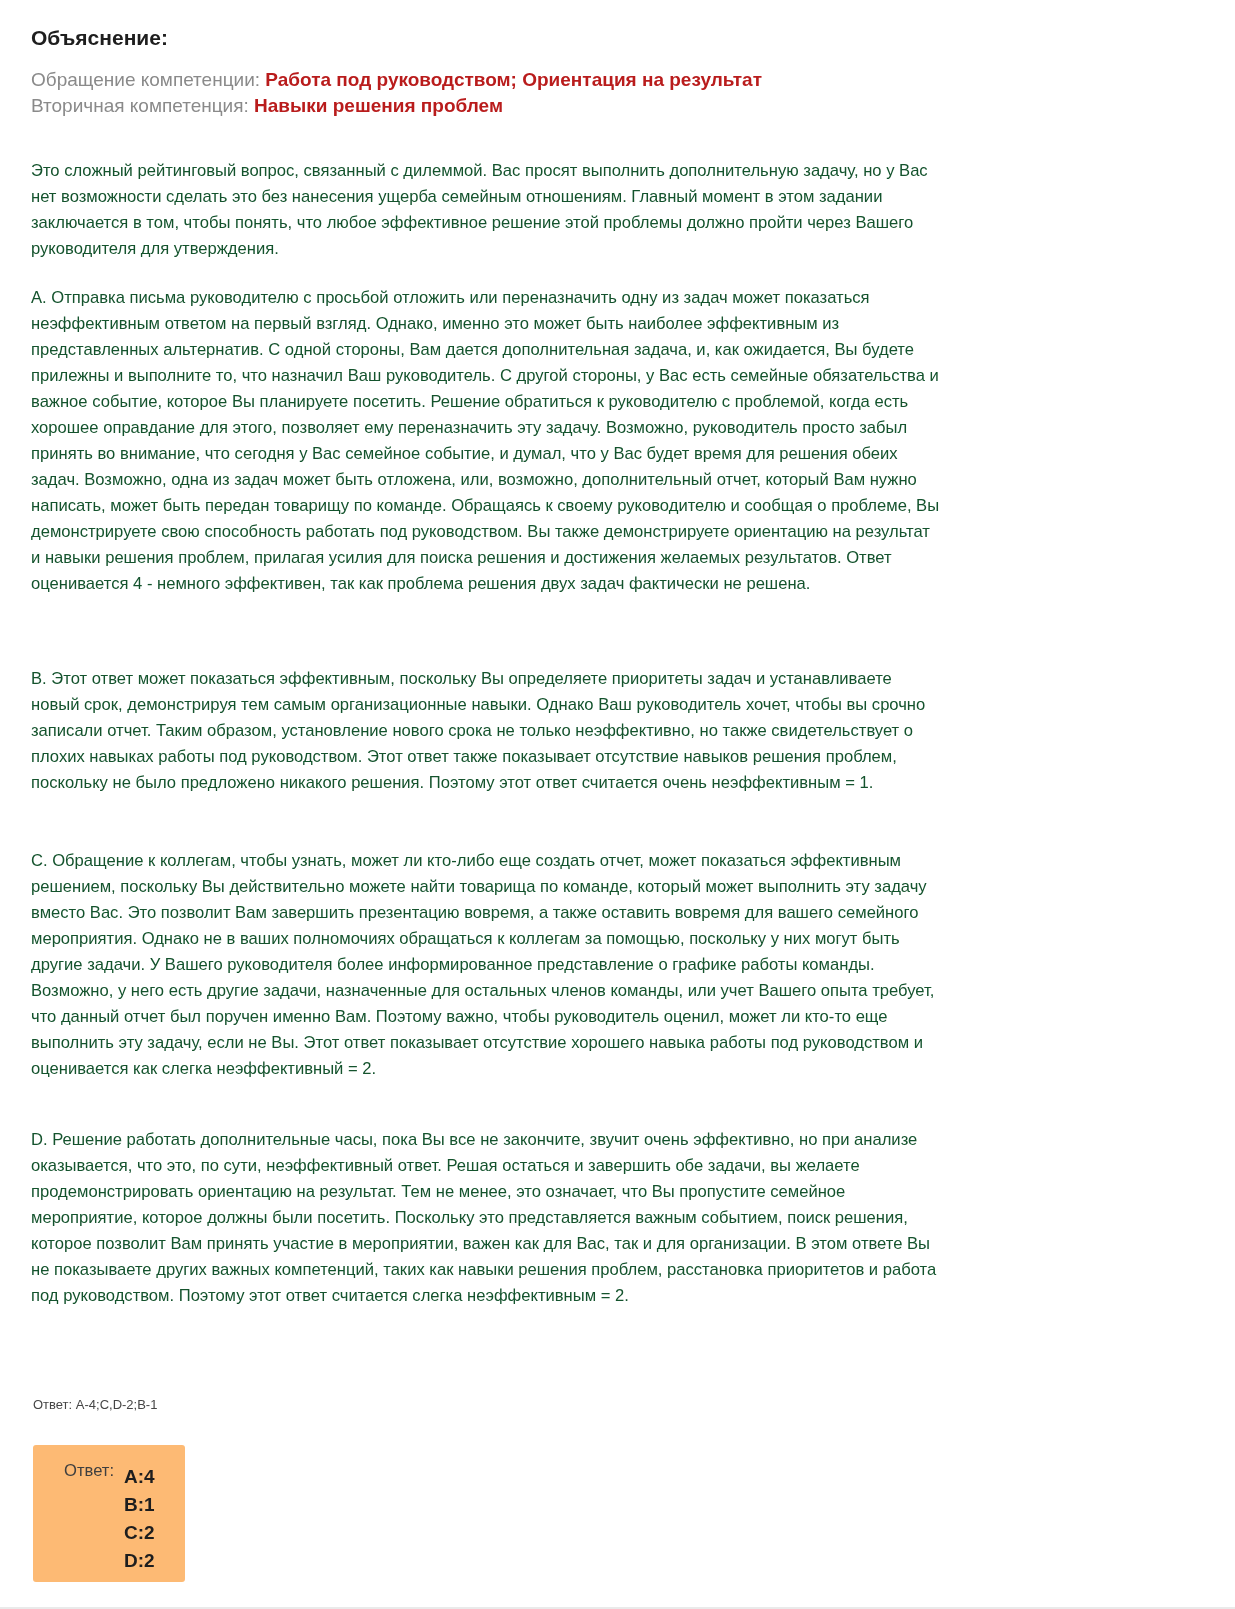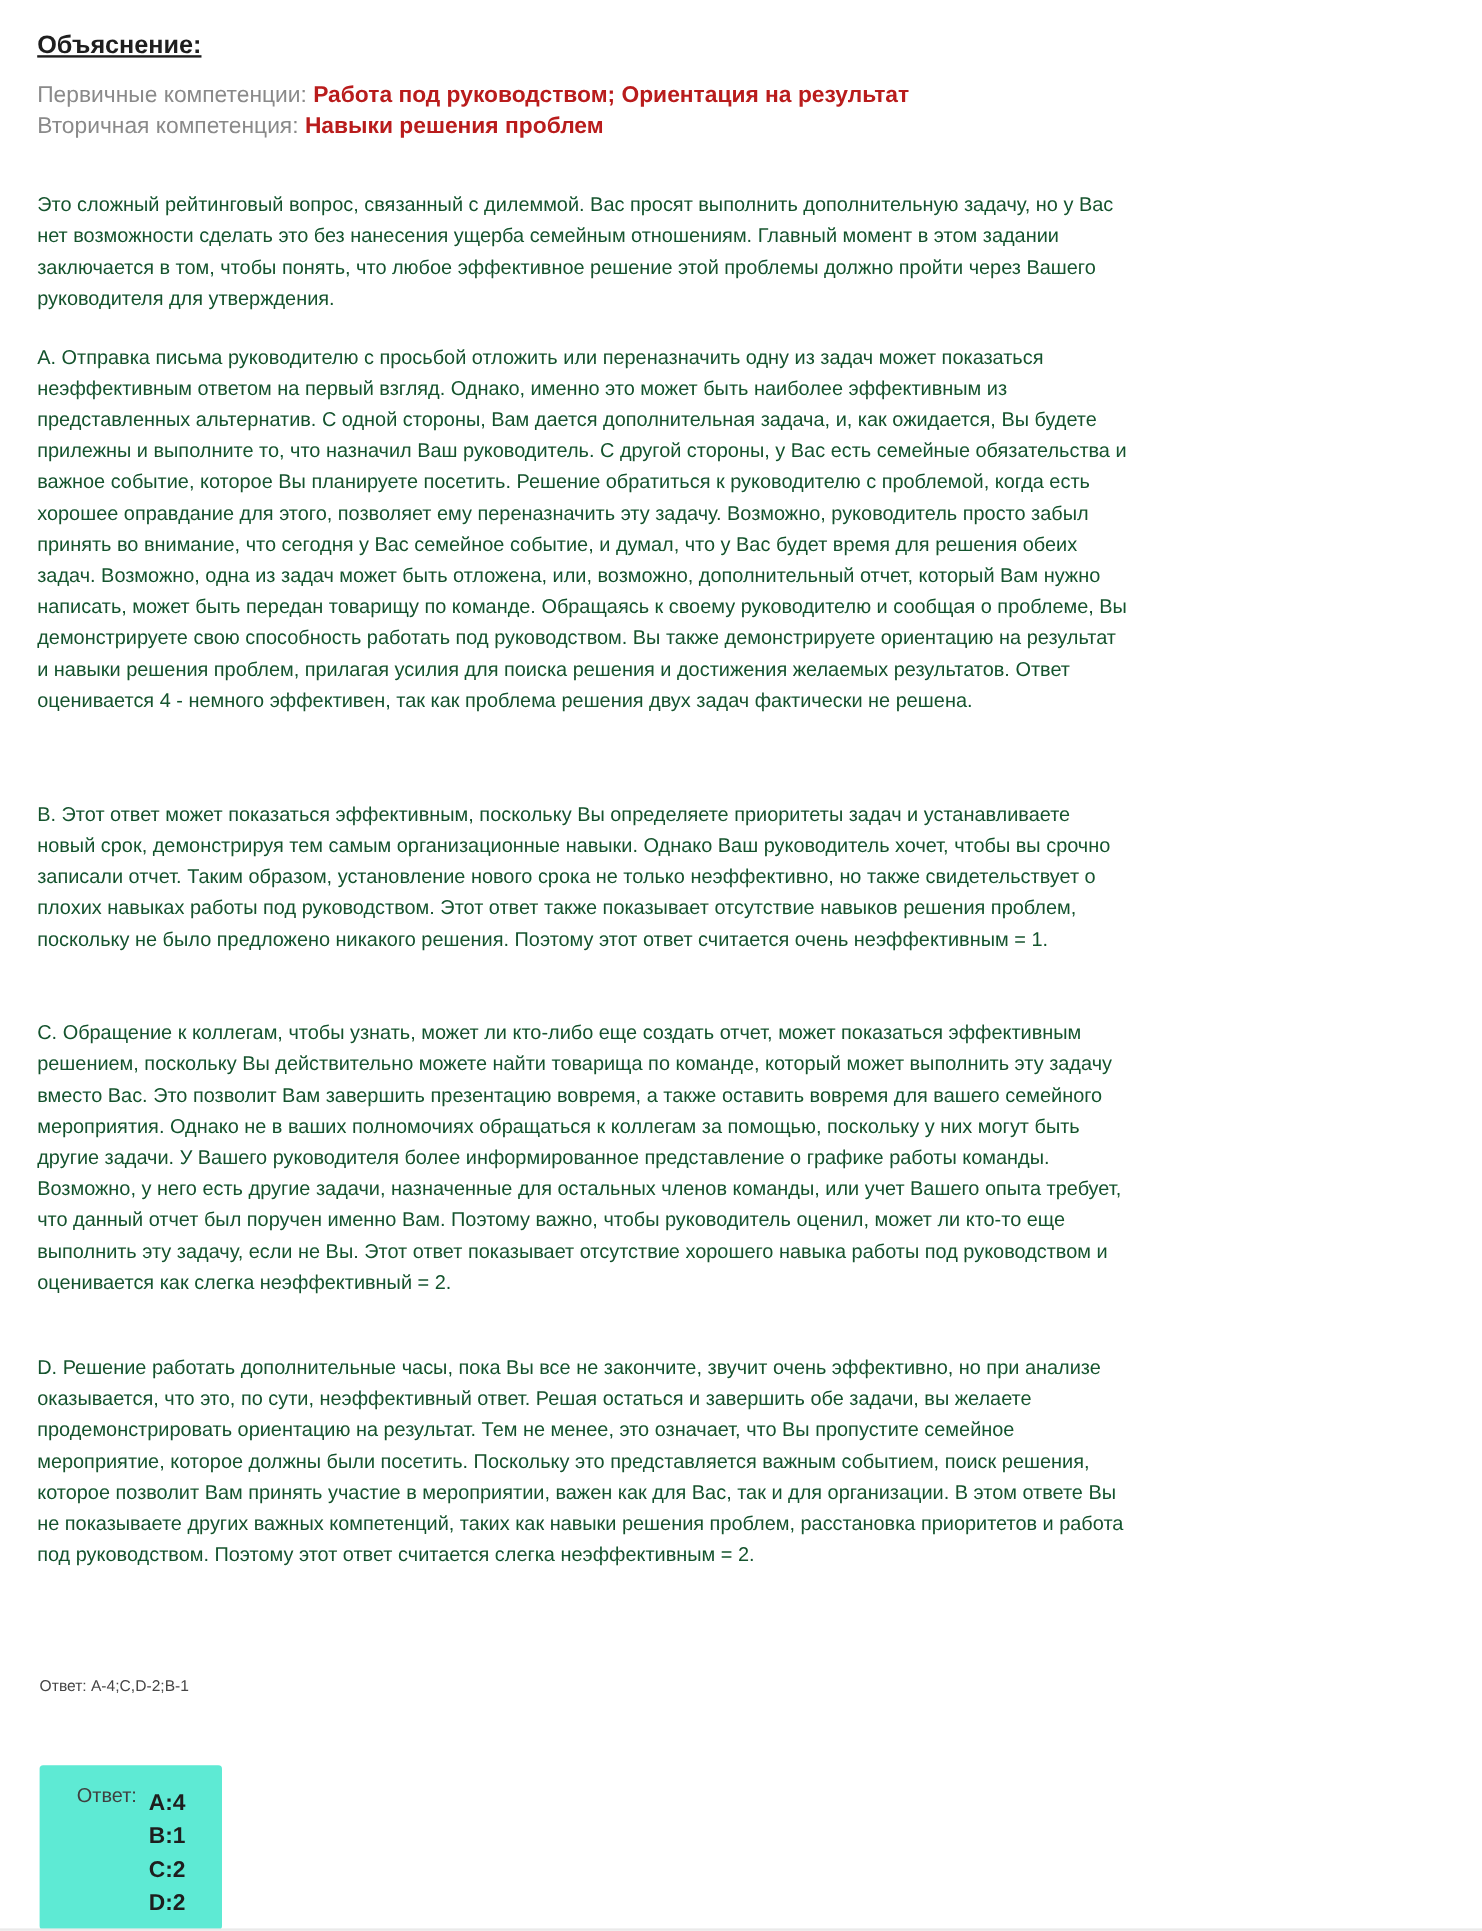--- a/index.html
+++ b/index.html
@@ -3,55 +3,55 @@
   <meta charset="utf-8">
   <style>
     html, body { margin: 0; padding: 0; background: #ffffff; }
     body {
       width: 1235px; height: 1609px; position: relative; overflow: hidden;
       font-family: "Liberation Sans", "DejaVu Sans", sans-serif;
       color: #3f3f3f;
     }
     .title {
       position: absolute; left: 31px; top: 26px;
-      font-size: 21px; font-weight: bold; color: #1e1e1e; margin: 0; text-decoration: underline;
+      font-size: 21px; font-weight: bold; color: #1e1e1e; margin: 0;
     }
     .comp { position: absolute; left: 31px; top: 67px; font-size: 19px; line-height: 26px; color: #8a8a8a; }
     .comp b { color: #b91c1c; font-weight: bold; }
     .para {
       position: absolute; left: 31px; width: 910px;
       font-size: 16.6px; line-height: 26px; color: #14532d; margin: 0;
     }
     .answer-line {
       position: absolute; left: 33px; top: 1392px;
       font-size: 13px; line-height: 26px; color: #454545;
     }
     .answer-box {
       position: absolute; left: 33px; top: 1445px; width: 152px; height: 137px;
-      background: #5eead4; border-radius: 3px; margin-top: 26px;
+      background: #fdba74; border-radius: 3px;
     }
     .answer-box .lbl {
       position: absolute; left: 31px; top: 16px; font-size: 16.6px; color: #3f3f3f;
     }
     .answer-box .vals { position: absolute; left: 91px; top: 18px; }
     .answer-box .val {
       font-size: 19px; font-weight: bold; color: #1e1e1e; height: 28px; line-height: 28px;
     }
     .bottom-line {
       position: absolute; left: 0; top: 1607px; width: 1235px; height: 2px; background: #eaeaea;
     }
   </style>
 </head>
 <body>
 
 <h1 class="title">Объяснение:</h1>
 
 <div class="comp">
   <div>
-    <span>Первичные компетенции:</span>
+    <span>Обращение компетенции:</span>
     <b>Работа под руководством; Ориентация на результат</b>
   </div>
   <div>
     <span>Вторичная компетенция:</span>
     <b>Навыки решения проблем</b>
   </div>
 </div>
 
 <p class="para" style="top:158px;">Это сложный рейтинговый вопрос, связанный с дилеммой. Вас просят выполнить дополнительную задачу, но у Вас нет возможности сделать это без нанесения ущерба семейным отношениям. Главный момент в этом задании заключается в том, чтобы понять, что любое эффективное решение этой проблемы должно пройти через Вашего руководителя для утверждения.</p>
 <p class="para" style="top:285px;">A. Отправка письма руководителю с просьбой отложить или переназначить одну из задач может показаться неэффективным ответом на первый взгляд. Однако, именно это может быть наиболее эффективным из представленных альтернатив. С одной стороны, Вам дается дополнительная задача, и, как ожидается, Вы будете прилежны и выполните то, что назначил Ваш руководитель. С другой стороны, у Вас есть семейные обязательства и важное событие, которое Вы планируете посетить. Решение обратиться к руководителю с проблемой, когда есть хорошее оправдание для этого, позволяет ему переназначить эту задачу. Возможно, руководитель просто забыл принять во внимание, что сегодня у Вас семейное событие, и думал, что у Вас будет время для решения обеих задач. Возможно, одна из задач может быть отложена, или, возможно, дополнительный отчет, который Вам нужно написать, может быть передан товарищу по команде. Обращаясь к своему руководителю и сообщая о проблеме, Вы демонстрируете свою способность работать под руководством. Вы также демонстрируете ориентацию на результат и навыки решения проблем, прилагая усилия для поиска решения и достижения желаемых результатов. Ответ оценивается 4 - немного эффективен, так как проблема решения двух задач фактически не решена.</p>

